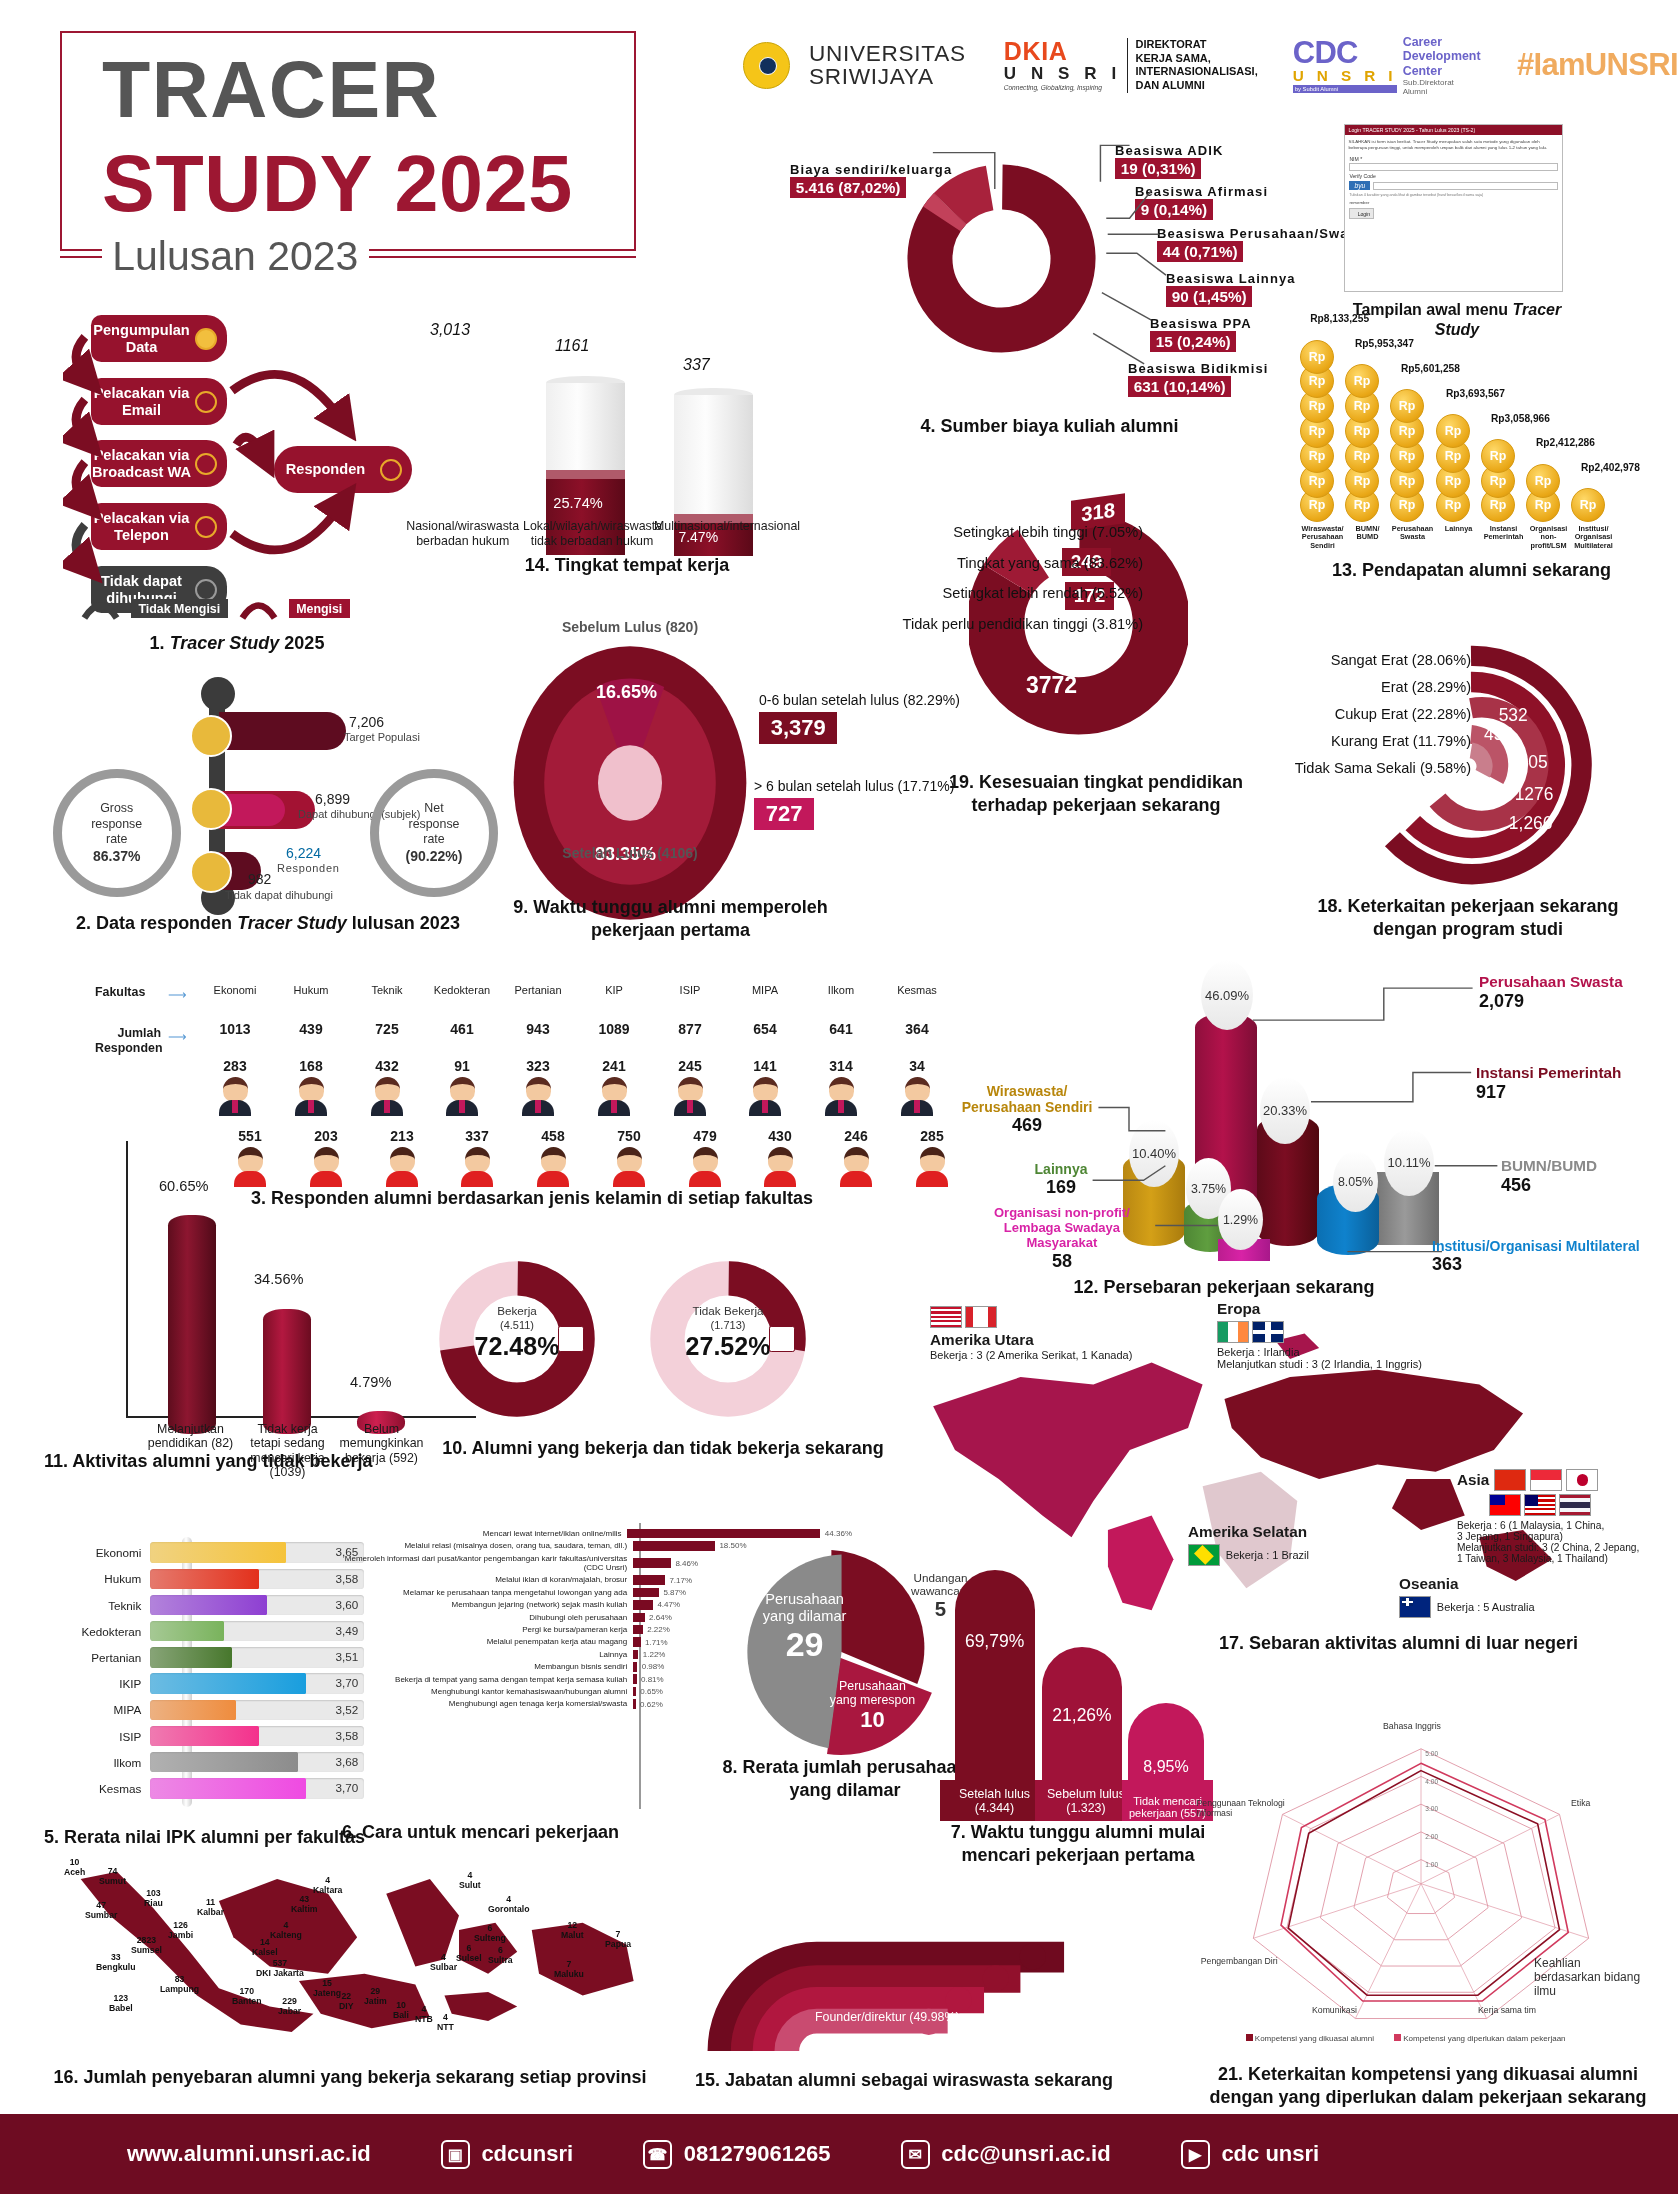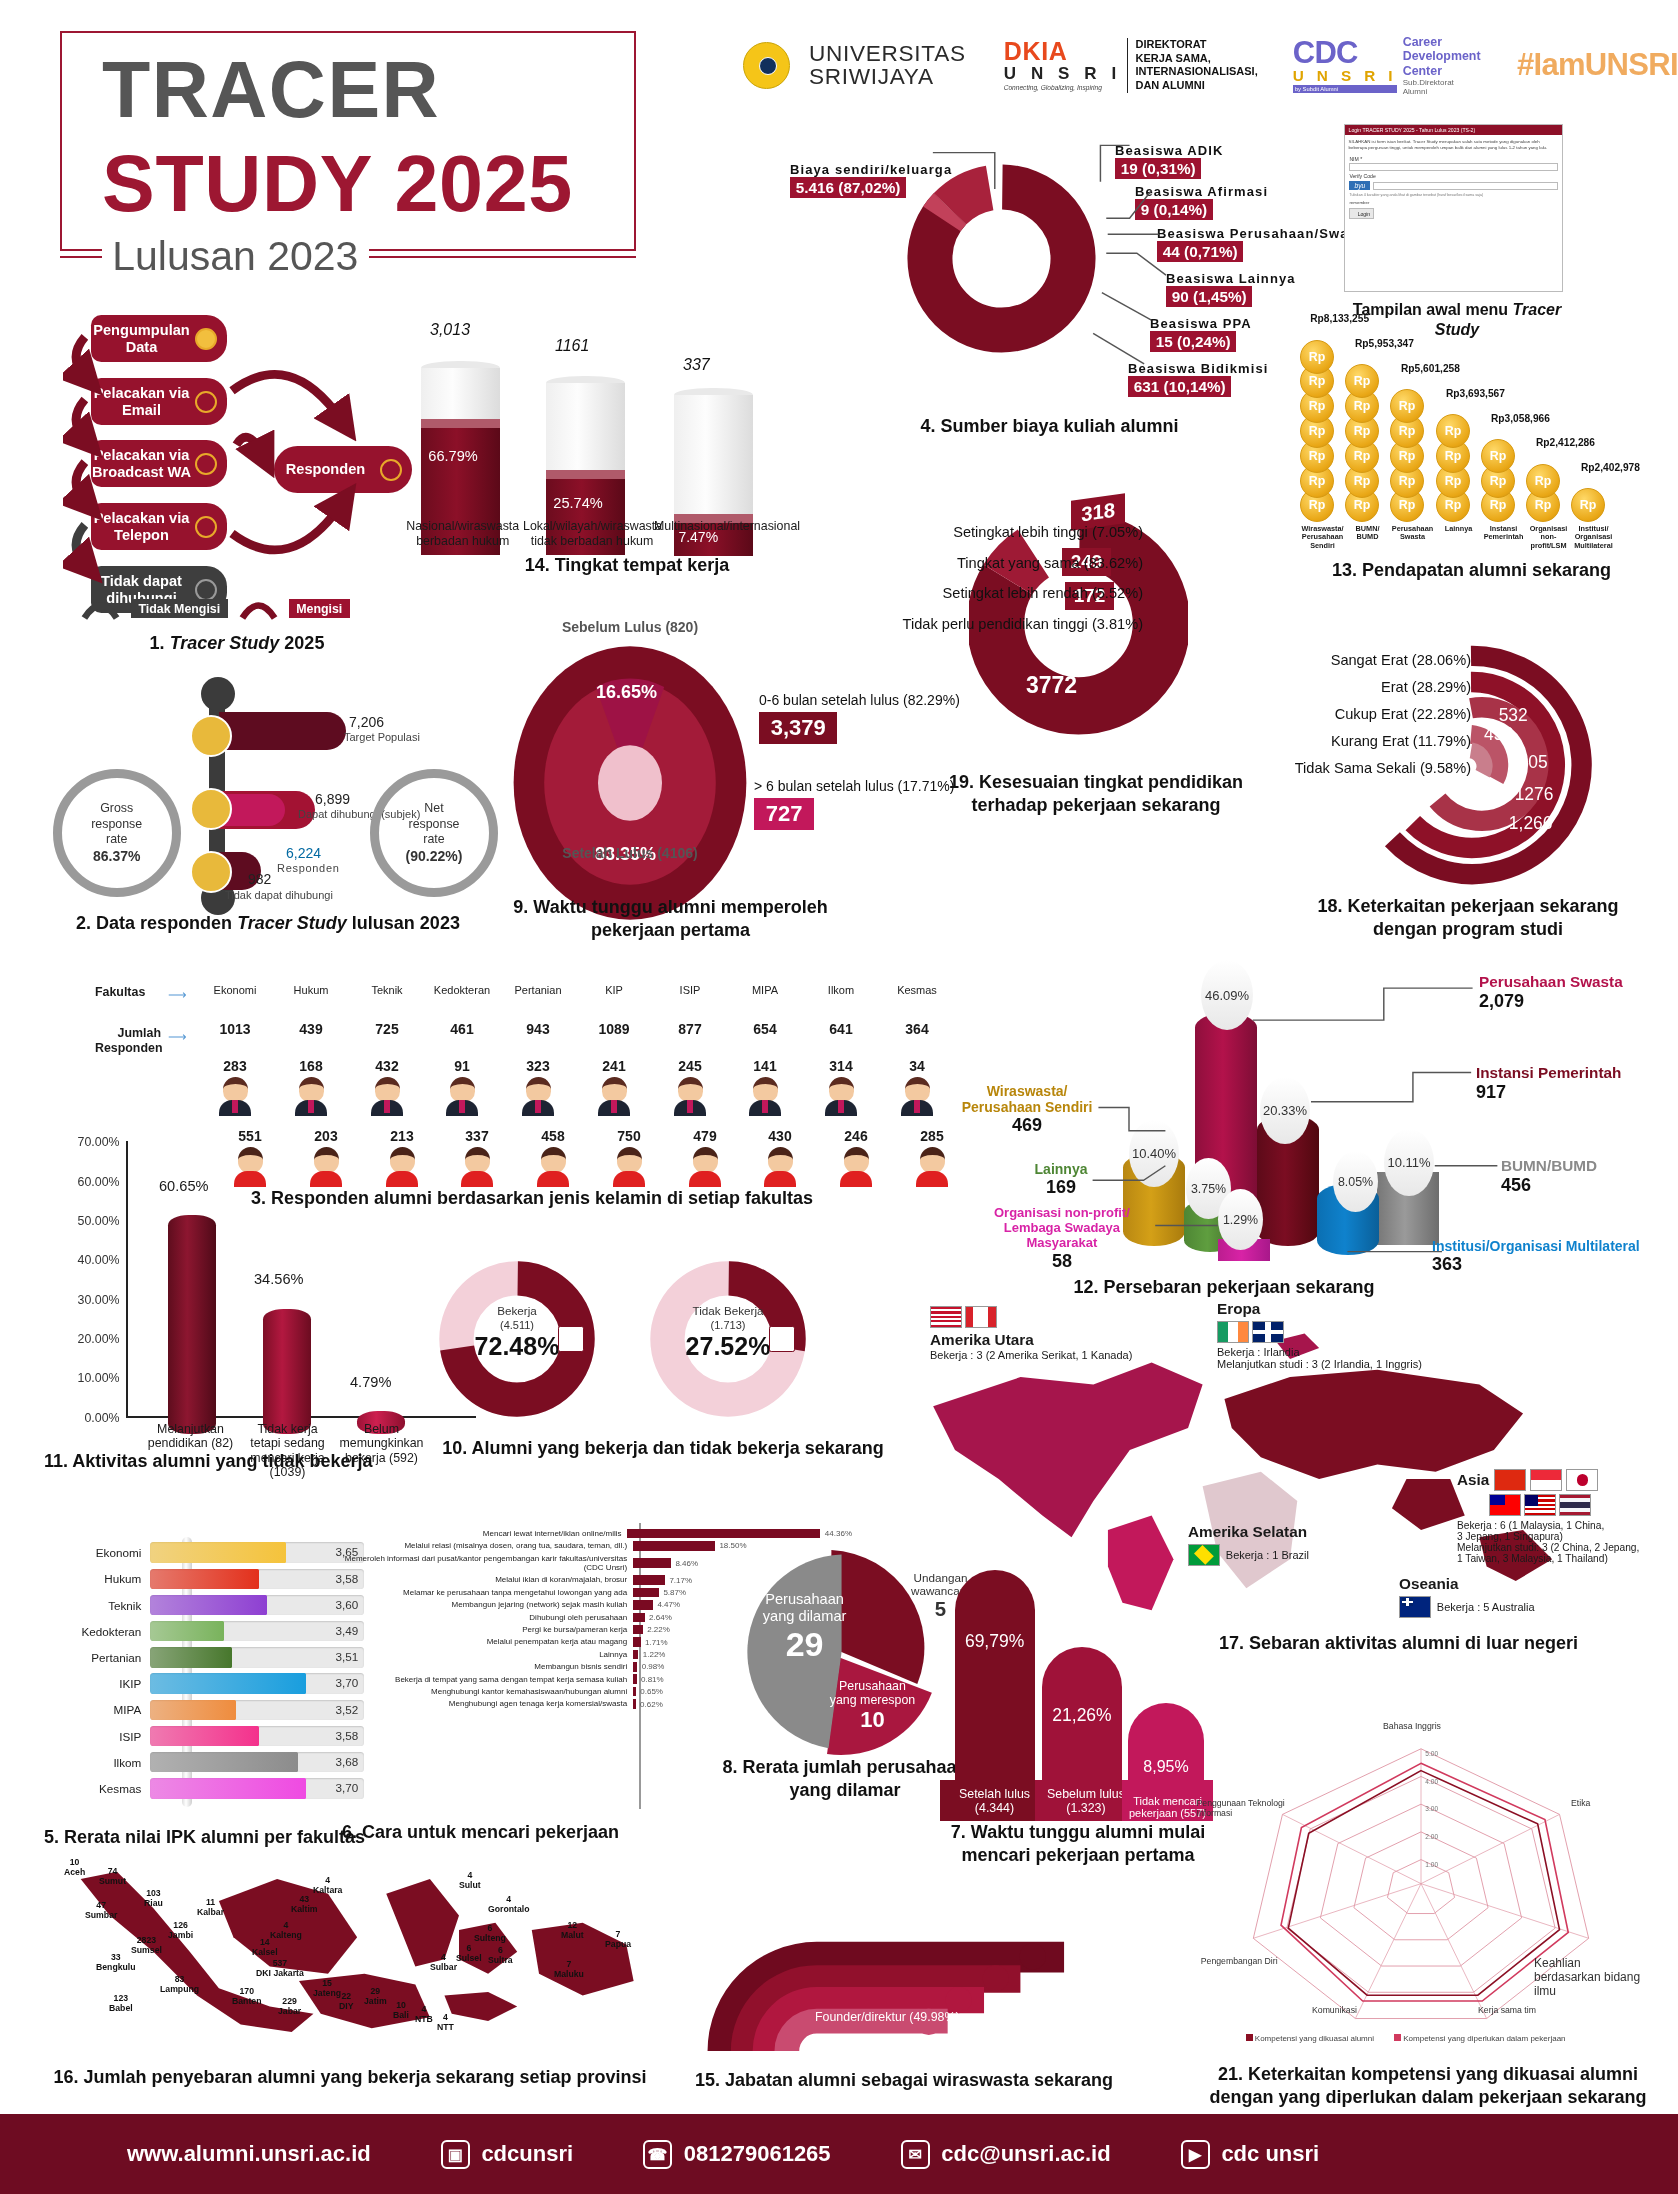--- a/index.html
+++ b/index.html
@@ -252,28 +252,20 @@
     <div>response</div>
     <div>rate</div>
     <div style="font-weight:700;font-size:14px;">(90.22%)</div>
   </div>
 </div>
 <div class="abs cap" style="left:35px;top:912px;width:466px;">
   <span>2. Data responden </span><span class="ital">Tracer Study</span><span> lulusan 2023</span>
 </div>
 
 <div class="abs bar3d-wrap" style="left:408px;top:306px;width:452px;height:248px;">
-  <div class="bar3d" style="left:13px;height:193px;">
-    <div style="height:7.3px;background:#e9e9e9;border-radius:50%/100% 100% 0 0;"></div>
-    <div class="white" style="height:51px;"></div>
-    <div class="capr"></div>
-    <div class="red" style="height:127px;position:relative;">
-      <div style="position:absolute;left:7.3px;top:20.4px;color:#fff;font-size:14.6px;">66.79%</div>
-    </div>
-  </div>
   <div style="position:absolute;left:22px;top:14.6px;font-style:italic;font-size:16px;color:#111;">3,013</div>
   <div style="position:absolute;left:-7.3px;top:213px;width:124px;text-align:center;font-size:12.4px;line-height:1.2;">Nasional/wiraswasta berbadan hukum</div>
 
   <div class="bar3d" style="left:138px;height:178px;">
     <div style="height:7.3px;background:#e9e9e9;border-radius:50%/100% 100% 0 0;"></div>
     <div class="white" style="height:87px;"></div>
     <div class="capr"></div>
     <div class="red" style="height:76px;position:relative;padding-left:44px;">
       <div style="position:absolute;left:7.3px;top:16px;color:#fff;font-size:14.6px;">25.74%</div>
     </div>
@@ -672,30 +664,20 @@
         <div style="margin:2.9px auto 0;width:32px;height:45px;">
           <div style="width:25px;height:26px;border-radius:50% 50% 44% 44%;background:#f3c9a0;margin:0 auto;border-top:8px solid #4a2318;box-sizing:border-box;"></div>
           <div style="width:32px;height:16px;background:#e02020;border-radius:13px 13px 0 0;margin-top:-2.2px;"></div>
         </div>
       </div>
     </div>
 </div>
 <div class="abs cap" style="left:204px;top:1187px;width:656px;">3. Responden alumni berdasarkan jenis kelamin di setiap fakultas</div>
 
 <div class="abs" style="left:44px;top:1128px;width:437px;height:306px;">
-  <div id="s11-yticks" style="position:absolute;left:0;top:0;width:80px;height:291px;">
-      <div style="position: absolute; right: 4.4px; top: 7.3px; font-size: 12.4px; color: rgb(51, 51, 51);">70.00%</div>
-      <div style="position: absolute; right: 4.4px; top: 47px; font-size: 12.4px; color: rgb(51, 51, 51);">60.00%</div>
-      <div style="position: absolute; right: 4.4px; top: 86px; font-size: 12.4px; color: rgb(51, 51, 51);">50.00%</div>
-      <div style="position: absolute; right: 4.4px; top: 125px; font-size: 12.4px; color: rgb(51, 51, 51);">40.00%</div>
-      <div style="position: absolute; right: 4.4px; top: 165px; font-size: 12.4px; color: rgb(51, 51, 51);">30.00%</div>
-      <div style="position: absolute; right: 4.4px; top: 204px; font-size: 12.4px; color: rgb(51, 51, 51);">20.00%</div>
-      <div style="position: absolute; right: 4.4px; top: 243px; font-size: 12.4px; color: rgb(51, 51, 51);">10.00%</div>
-      <div style="position: absolute; right: 4.4px; top: 283px; font-size: 12.4px; color: rgb(51, 51, 51);">0.00%</div>
-    </div>
   <div style="position:absolute;left:82px;top:13px;width:2.2px;height:277px;background:#222;"></div>
   <div style="position:absolute;left:82px;top:288px;width:350px;height:2.2px;background:#222;"></div>
   <div class="cyl" style="left:124px;height:219px;width:48px;background:linear-gradient(90deg,#5e0d1d,#8d1630 40%,#4f0a18);"></div>
   <div style="position:absolute;left:115px;top:50px;font-size:14.6px;">60.65%</div>
   <div class="cyl" style="left:219px;height:125px;width:48px;background:linear-gradient(90deg,#7d0e26,#b31840 40%,#6b0c20);"></div>
   <div style="position:absolute;left:210px;top:143px;font-size:14.6px;">34.56%</div>
   <div class="cyl" style="left:313px;height:23px;width:48px;background:linear-gradient(90deg,#9b1236,#cd2050 40%,#8c0f2e);"></div>
   <div style="position:absolute;left:306px;top:246px;font-size:14.6px;">4.79%</div>
   <div style="position:absolute;left:103px;top:294px;width:87px;text-align:center;font-size:12.4px;line-height:1.15;">Melanjutkan pendidikan (82)</div>
   <div style="position:absolute;left:198px;top:294px;width:91px;text-align:center;font-size:12.4px;line-height:1.15;">Tidak kerja tetapi sedang mencari kerja (1039)</div>

